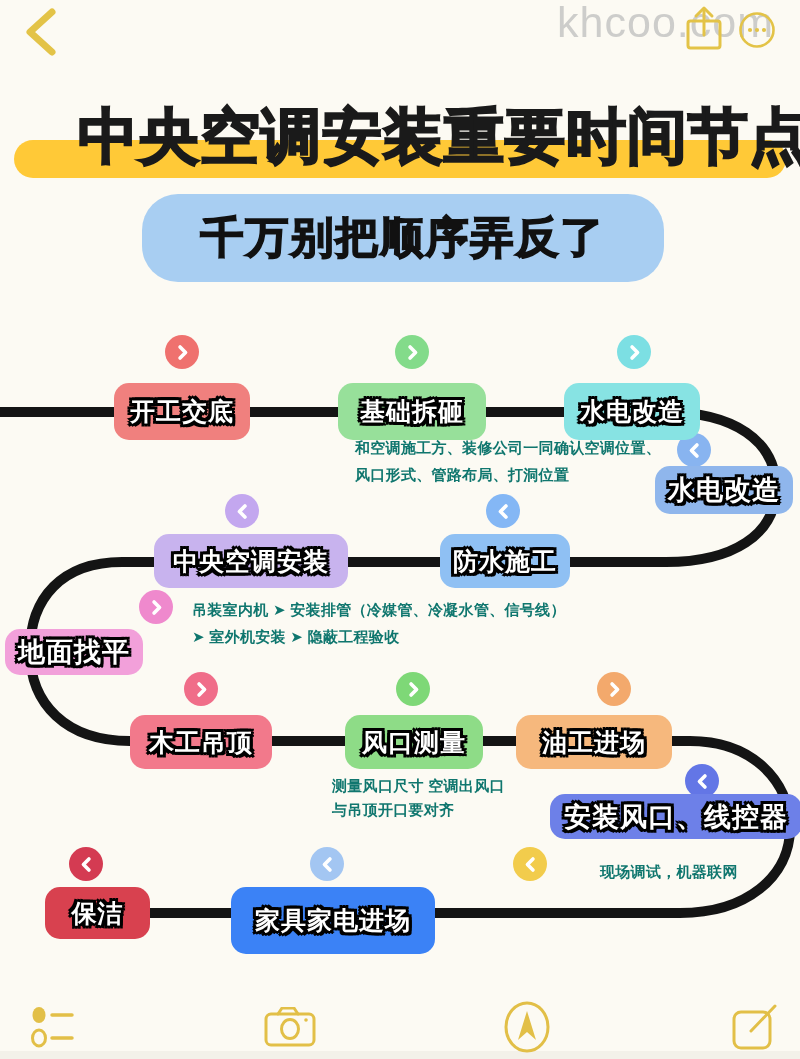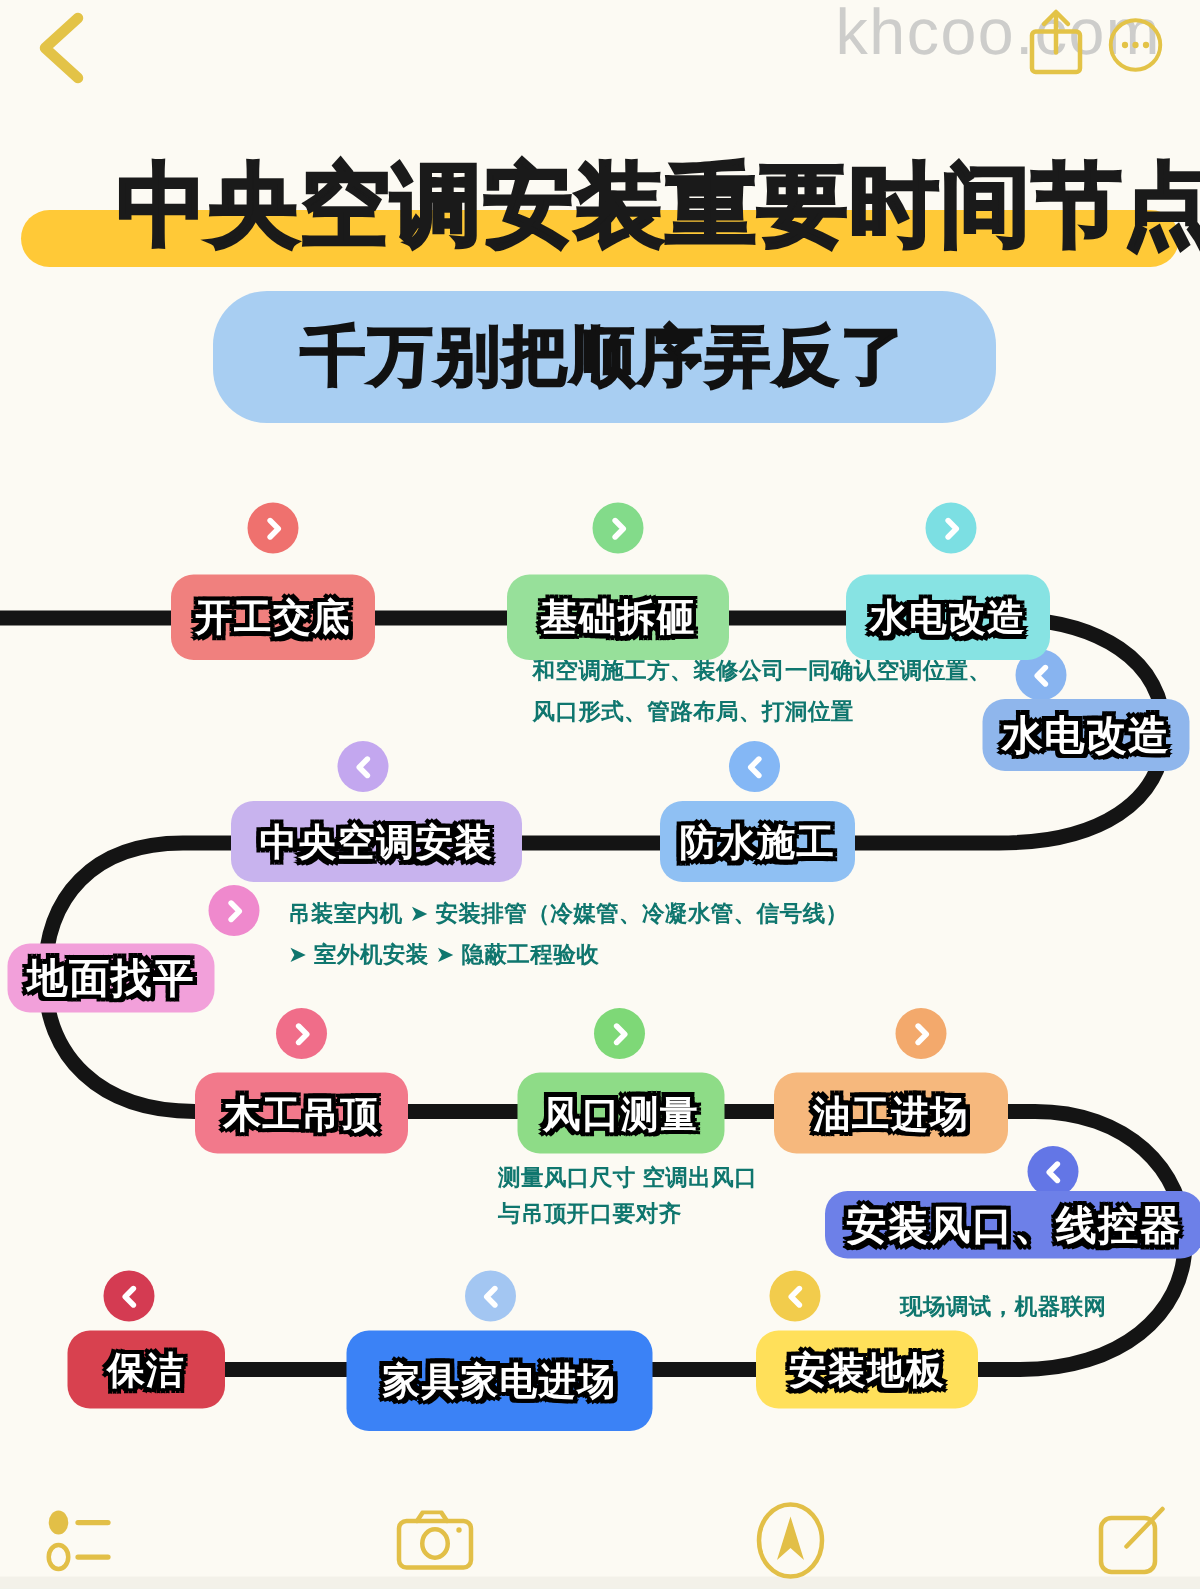--- a/index.html
+++ b/index.html
@@ -201,23 +201,20 @@
     </div>
   <div class="pill f27" style="left:550px;top:794px;width:252px;height:45px;background:#6D80E8">
       <span>安装风口、线控器</span>
     </div>
   <div class="pill f30" style="left:45px;top:887px;width:105px;height:52px;background:#D8414F">
       <span>保洁</span>
     </div>
   <div class="pill f30" style="left:231px;top:887px;width:204px;height:67px;background:#3b82f6">
       <span>家具家电进场</span>
     </div>
-  <div class="pill f30" style="left:504px;top:887px;width:148px;height:52px;background:#FFE05A">
-      <span>安装地板</span>
-    </div>
 
   <div class="note" style="left:355px;top:434px">
     <div>和空调施工方、装修公司一同确认空调位置、</div>
     <div>风口形式、管路布局、打洞位置</div>
   </div>
   <div class="note" style="left:192px;top:596px">
     <div>吊装室内机 ➤ 安装排管（冷媒管、冷凝水管、信号线）</div>
     <div>➤ 室外机安装 ➤ 隐蔽工程验收</div>
   </div>
   <div class="note" style="left:332px;top:774px;line-height:24px">

